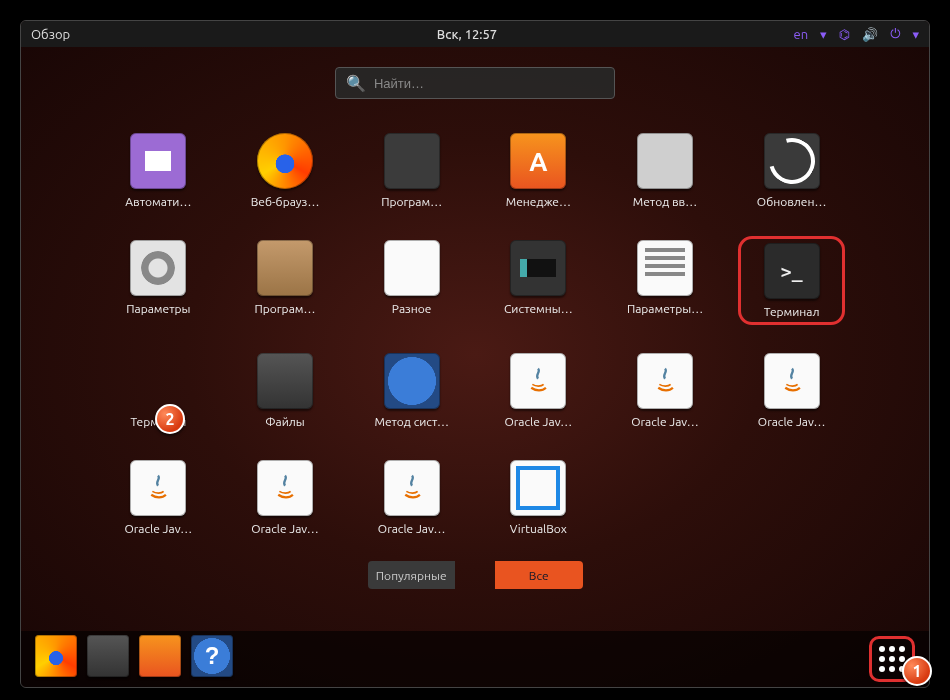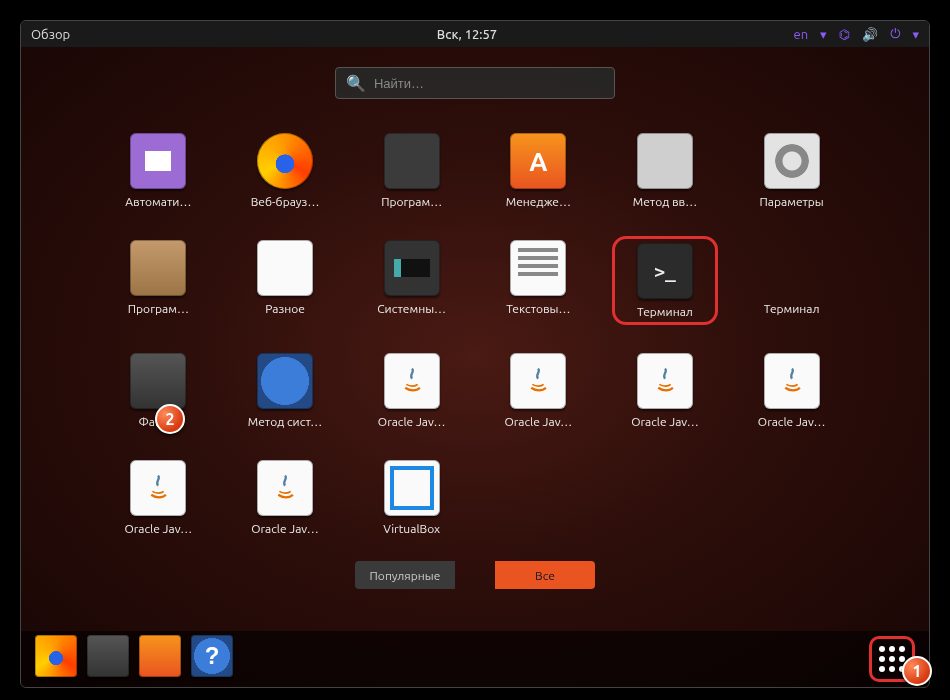--- a/index.html
+++ b/index.html
@@ -64,21 +64,21 @@
   }
   .app .label {
     max-width: 100px; white-space: nowrap; overflow: hidden; text-overflow: ellipsis;
     text-align: center;
   }
   .highlight {
     border: 3px solid #e03030; border-radius: 14px;
     padding: 4px;
   }
   .footer-toggle {
-    margin: 22px auto 0 auto; width: 240px; height: 28px;
+    margin: 22px auto 0 auto; width: 215px; height: 28px;
     display: flex; border-radius: 4px; overflow: hidden;
     font-size: 12px;
     gap: 40px;
   }
   .footer-toggle div {
     flex: 1; display: flex; align-items: center; justify-content: center;
     cursor: pointer;
   }
   .footer-toggle .inactive { background: #3a3a3a; color: #ccc; }
   .footer-toggle .active { background: #e95420; color: #0f172a; }
@@ -213,38 +213,42 @@
           <span></span>
           <span></span>
           <span></span>
           <span></span>
           <span></span>
           <span></span>
         </div>
         <div class="label">Метод вв…</div>
       </div>
       <div class="app">
+        <div class="icon i-update"></div>
+        <div class="label">Обновлен…</div>
+      </div>
+      <div class="app">
         <div class="icon i-settings"></div>
         <div class="label">Параметры</div>
       </div>
       <div class="app">
         <div class="icon i-box"></div>
         <div class="label">Програм…</div>
       </div>
       <div class="app">
         <div class="icon i-misc"></div>
         <div class="label">Разное</div>
       </div>
       <div class="app">
         <div class="icon i-mon"></div>
         <div class="label">Системны…</div>
       </div>
       <div class="app">
         <div class="icon i-text"></div>
-        <div class="label">Текстовы…</div>
+        <div class="label">Параметры…</div>
       </div>
       <div class="app highlight">
         <div class="icon i-term"></div>
         <div class="label">Терминал</div>
       </div>
       <div class="app">
         <div class="icon i-util" style="display: grid; grid-template-columns: 1fr 1fr; gap: 3px;">
           <div style="background: rgb(102, 102, 102); border-radius: 3px;"></div>
           <div style="background: rgb(102, 102, 102); border-radius: 3px;"></div>
           <div style="background: rgb(102, 102, 102); border-radius: 3px;"></div>

